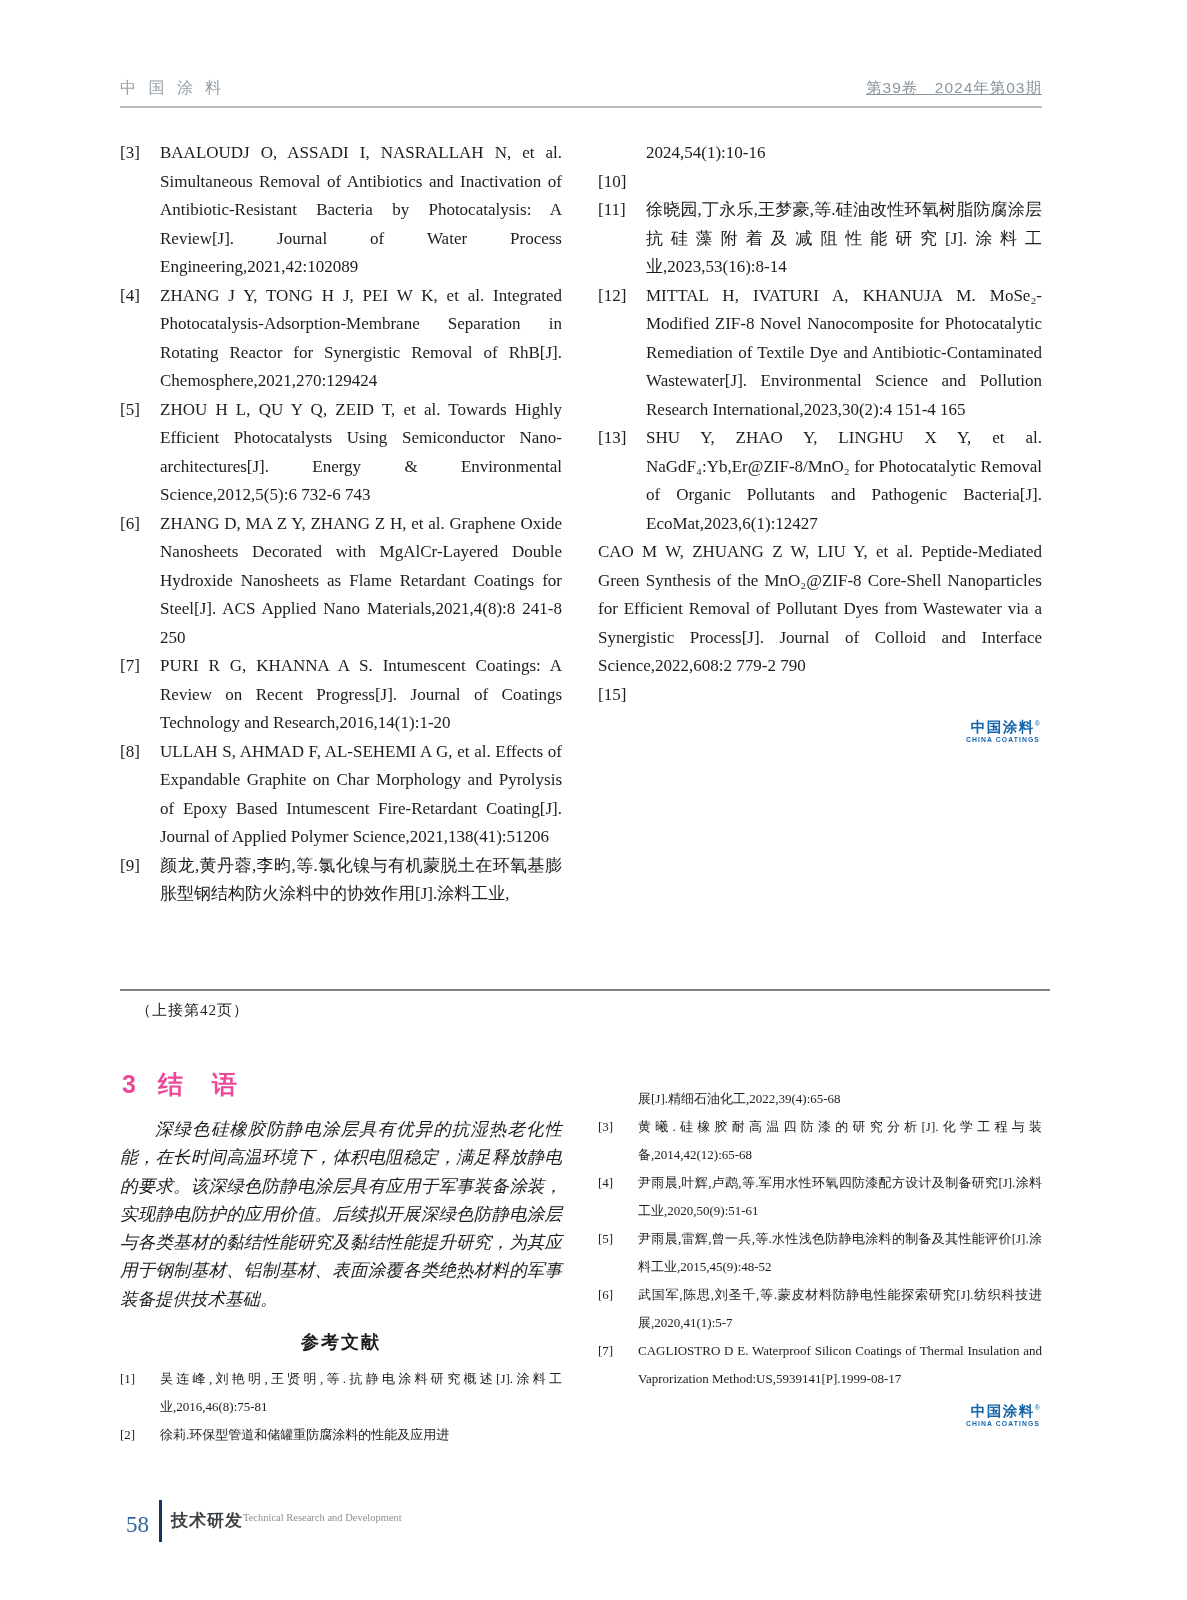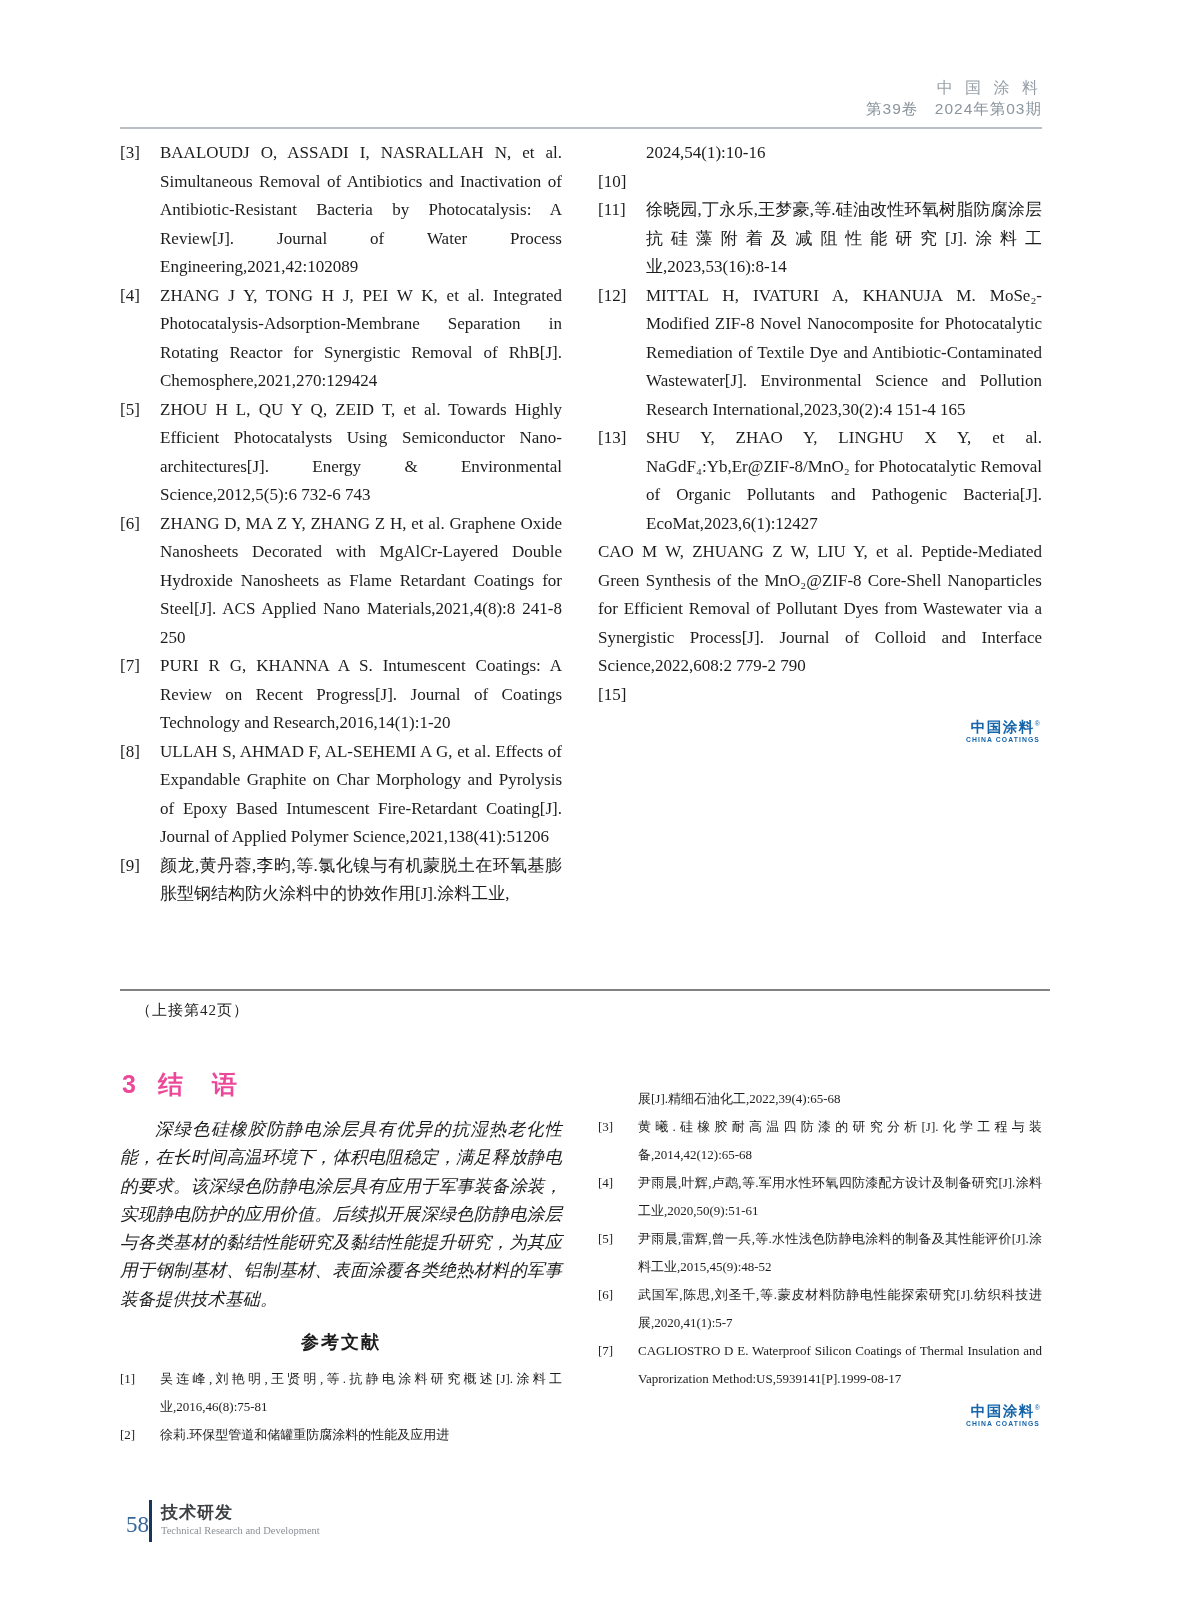--- a/index.html
+++ b/index.html
@@ -12,24 +12,23 @@
     color:#1c1c1c;
     overflow:hidden;
   }
   
   .header{
     position:absolute;left:120px;top:78px;width:922px;
     display:flex;justify-content:space-between;align-items:flex-end;
     padding-bottom:7px;
     border-bottom:2px solid #b9bfc5;
     font-family:"Liberation Sans","DejaVu Sans",sans-serif;
-    flex-direction:column;
   }
   .header .journal{font-size:16px;letter-spacing:4px;color:#97a0a8;}
-  .header .issue{font-size:15.5px;letter-spacing:1px;color:#8a959e;}
+  .header .issue{font-size:15.5px;letter-spacing:1px;color:#8a959e;text-decoration:underline;}
   
   .top-refs{
     position:absolute;left:120px;top:139px;width:922px;
     display:flex;gap:36px;
   }
   .col-l{width:442px;}
   .col-r{width:444px;}
   .ref{
     display:flex;
     font-size:17px;line-height:28.5px;
@@ -85,24 +84,24 @@
   .bottom .col-r .ref .lbl{flex:0 0 40px;}
   .rc-pad{padding-top:19px;}
   
   .footer{
     position:absolute;left:126px;top:1500px;
     display:flex;align-items:center;
   }
   .footer .pagenum{
     font-size:23px;color:#34679a;
     font-family:"Liberation Serif","DejaVu Serif",serif;
-    margin-top:8px;
+    margin-right:10px;margin-top:8px;
   }
   .footer .bar{width:3px;height:42px;background:#16365c;margin-right:9px;}
-  .footer .sec-block{display:flex;flex-direction:column;justify-content:center;}
+  .footer .sec-block{display:flex;justify-content:center;}
   .footer .sec-cn{
     font-family:"Liberation Sans","DejaVu Sans",sans-serif;
     font-weight:bold;font-size:17px;color:#3d4144;letter-spacing:1px;line-height:1.2;
   }
   .footer .sec-en{
     font-size:10.5px;color:#8b9096;line-height:1.4;
     font-family:"Liberation Serif","DejaVu Serif",serif;
   }
 </style>
 </head>

